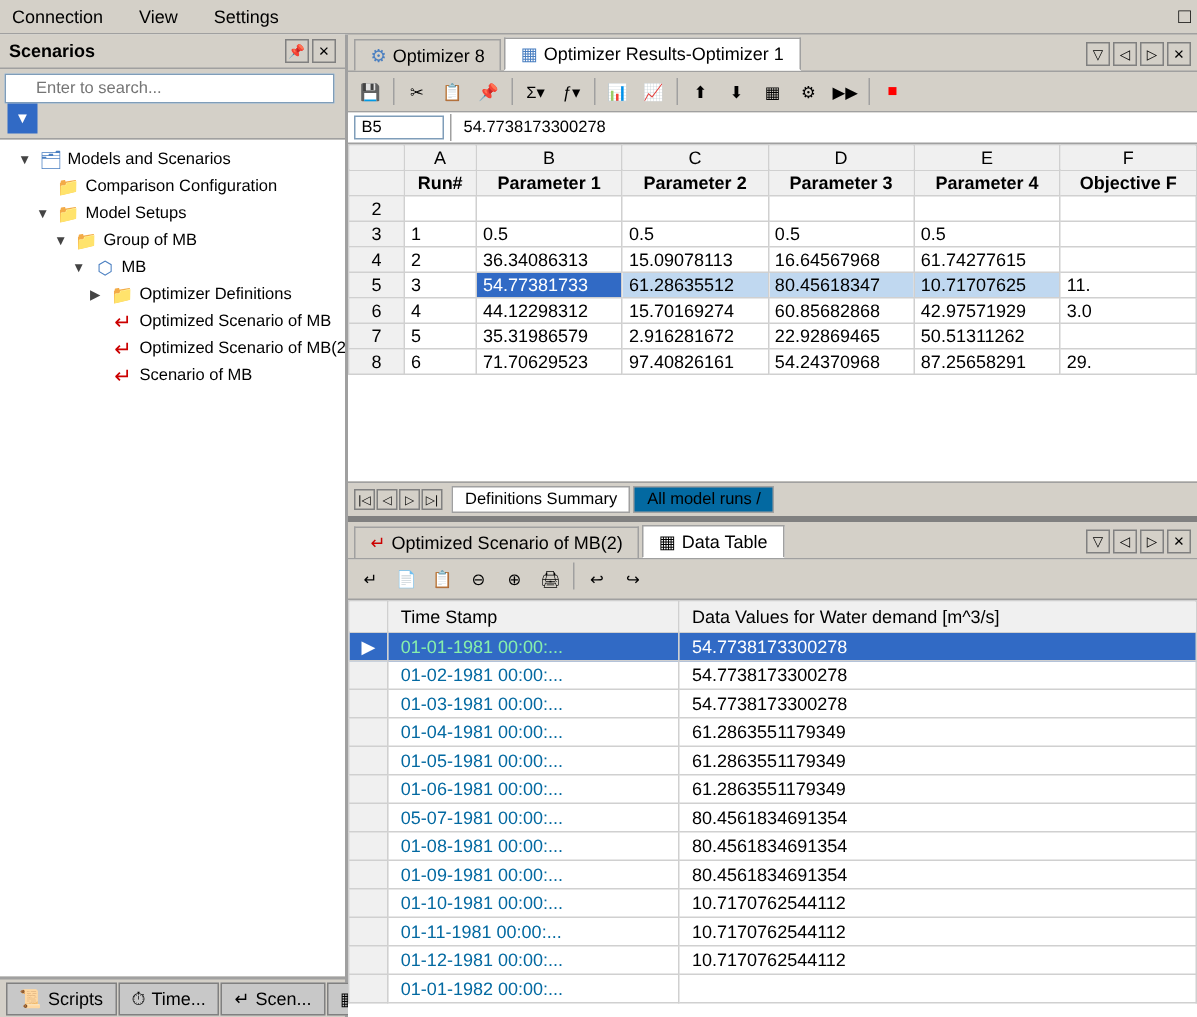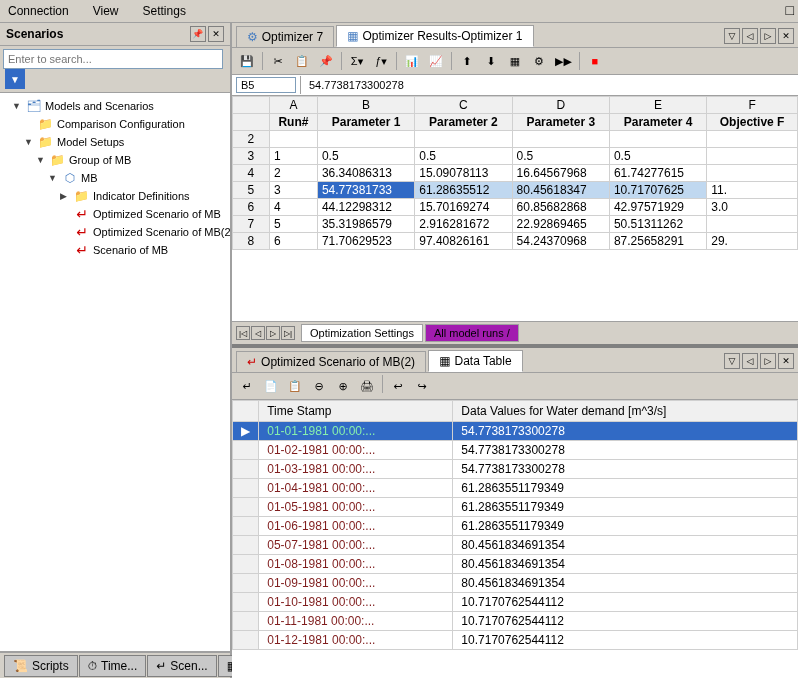--- a/index.html
+++ b/index.html
@@ -12,21 +12,21 @@
     
     .main-layout { display: flex; height: calc(678px - 22px); }
 
     
     .left-panel { width: 232px; background: #f0f0f0; border-right: 2px solid #a0a0a0; display: flex; flex-direction: column; }
     .panel-header { background: #d4d0c8; padding: 3px 6px; display: flex; justify-content: space-between; align-items: center; border-bottom: 1px solid #a0a0a0; }
     .panel-title { font-weight: bold; font-size: 12px; }
     .panel-controls { display: flex; gap: 2px; }
     .panel-btn { width: 16px; height: 16px; background: #d4d0c8; border: 1px solid #808080; cursor: pointer; display: flex; align-items: center; justify-content: center; font-size: 9px; }
     .search-bar { padding: 3px; background: #d4d0c8; border-bottom: 1px solid #a0a0a0; }
-    .search-input { width: 220px; height: 20px; border: 1px solid #7f9db9; padding: 2px 4px; background: white; font-size: 11px; color: #999; }
+    .search-input { width: 220px; height: 20px; border: 1px solid #7f9db9; padding: 2px 20px; background: white; font-size: 11px; color: #999; }
     .search-arrow { width: 20px; height: 20px; background: #316ac5; border: none; cursor: pointer; color: white; font-size: 10px; margin-left: 2px; }
     .tree-area { flex: 1; overflow-y: auto; background: white; padding: 4px; }
     .tree-item { display: flex; align-items: center; padding: 1px 0; cursor: pointer; white-space: nowrap; }
     .tree-indent-1 { padding-left: 8px; }
     .tree-indent-2 { padding-left: 20px; }
     .tree-indent-3 { padding-left: 32px; }
     .tree-indent-4 { padding-left: 44px; }
     .tree-indent-5 { padding-left: 56px; }
     .tree-icon { width: 16px; height: 16px; margin-right: 3px; display: inline-flex; align-items: center; justify-content: center; flex-shrink: 0; }
     .folder-icon { color: #f5c542; font-size: 12px; }
@@ -65,35 +65,35 @@
     
     .spreadsheet-area { flex: 1; overflow: hidden; background: white; }
     .grid-table { border-collapse: collapse; width: 100%; font-size: 11px; }
     .grid-table th, .grid-table td { border: 1px solid #d0d0d0; padding: 1px 4px; white-space: nowrap; overflow: hidden; }
     .grid-table th { background: #f0f0f0; text-align: center; font-weight: normal; min-width: 30px; }
     .col-header { background: #f0f0f0; text-align: center; font-weight: normal; position: sticky; top: 0; }
     .row-header { background: #f0f0f0; text-align: center; min-width: 28px; max-width: 28px; }
     .cell-selected { background: #316ac5; color: white; }
     .cell-highlight { background: #c0d8f0; }
     .sheet-tabs { display: flex; padding: 2px 4px; background: #d4d0c8; border-top: 1px solid #a0a0a0; gap: 2px; align-items: center; }
-    .sheet-tab { padding: 2px 8px; background: #a21caf; border: 1px solid #a0a0a0; cursor: pointer; font-size: 11px; }
+    .sheet-tab { padding: 2px 8px; background: #0369a1; border: 1px solid #a0a0a0; cursor: pointer; font-size: 11px; }
     .sheet-tab.active { background: white; }
     .sheet-nav { display: flex; gap: 1px; margin-right: 4px; }
     .sheet-nav-btn { width: 14px; height: 14px; border: 1px solid #808080; background: #d4d0c8; cursor: pointer; font-size: 8px; display: flex; align-items: center; justify-content: center; }
 
     
     .lower-panel { height: 340px; border-top: 2px solid #808080; display: flex; flex-direction: column; background: #f0f0f0; }
     .lower-tab-bar { display: flex; align-items: center; background: #d4d0c8; padding: 2px 4px 0; border-bottom: 1px solid #a0a0a0; }
     .lower-toolbar { background: #d4d0c8; padding: 2px 4px; display: flex; gap: 2px; border-bottom: 1px solid #a0a0a0; }
     .data-table-area { flex: 1; overflow-y: auto; background: white; }
     .dt-table { border-collapse: collapse; width: 100%; font-size: 11px; }
     .dt-table th { background: #f0f0f0; border: 1px solid #d0d0d0; padding: 3px 8px; font-weight: normal; text-align: left; position: sticky; top: 0; }
     .dt-table td { border: 1px solid #d0d0d0; padding: 2px 8px; }
     .dt-table tr.selected td { background: #316ac5; color: white; }
-    .dt-table td.ts-cell { color: #7f1d1d; }
+    .dt-table td.ts-cell { color: #0369a1; }
     .row-arrow { width: 16px; background: #f0f0f0; border-right: 1px solid #d0d0d0; text-align: center; }
   </style>
 </head>
 <body>
 
 <div class="menu-bar">
   <span class="menu-item">Connection</span>
   <span class="menu-item">View</span>
   <span class="menu-item">Settings</span>
   <span style="margin-left:auto; font-size:14px; cursor:pointer;">□</span>
@@ -141,21 +141,21 @@
 
       <div class="tree-item tree-indent-4">
         <span class="expand-icon">▼</span>
         <span class="tree-icon" style="color:#4a7fc1;">⬡</span>
         <span class="tree-label">MB</span>
       </div>
 
       <div class="tree-item tree-indent-5">
         <span class="expand-icon">▶</span>
         <span class="tree-icon folder-icon">📁</span>
-        <span class="tree-label">Indicator Definitions</span>
+        <span class="tree-label">Optimizer Definitions</span>
       </div>
 
       <div class="tree-item tree-indent-5">
         <span class="expand-icon">&nbsp;</span>
         <span class="tree-icon scenario-icon" style="color:#cc0000; font-size:14px;">↵</span>
         <span class="tree-label">Optimized Scenario of MB</span>
       </div>
 
       <div class="tree-item tree-indent-5">
         <span class="expand-icon">&nbsp;</span>
@@ -190,21 +190,21 @@
     </div>
   </div>
 
   <div class="right-panel">
 
     <div style="display:flex; flex-direction:column; height:330px; border-bottom:2px solid #808080;">
 
       <div class="tab-bar">
         <div class="tab">
           <span style="color:#4a7fc1;">⚙</span>
-          <span>Optimizer 7</span>
+          <span>Optimizer 8</span>
         </div>
         <div class="tab active">
           <span style="color:#4a7fc1;">▦</span>
           <span>Optimizer Results-Optimizer 1</span>
         </div>
         <div class="tab-actions">
           <button class="tab-btn">▽</button>
           <button class="tab-btn">◁</button>
           <button class="tab-btn">▷</button>
           <button class="tab-btn">✕</button>
@@ -329,21 +329,21 @@
         </table>
       </div>
 
       <div class="sheet-tabs">
         <div class="sheet-nav">
           <button class="sheet-nav-btn">|◁</button>
           <button class="sheet-nav-btn">◁</button>
           <button class="sheet-nav-btn">▷</button>
           <button class="sheet-nav-btn">▷|</button>
         </div>
-        <div class="sheet-tab active">Optimization Settings</div>
+        <div class="sheet-tab active">Definitions Summary</div>
         <div class="sheet-tab">All model runs /</div>
       </div>
     </div>
 
     <div class="lower-panel">
 
       <div class="lower-tab-bar">
         <div class="tab">
           <span style="color:#cc0000;">↵</span>
           <span>Optimized Scenario of MB(2)</span>
@@ -435,18 +435,23 @@
               <tr>
                 <td class="row-arrow"></td>
                 <td class="ts-cell">01-11-1981 00:00:...</td>
                 <td>10.7170762544112</td>
               </tr>
               <tr>
                 <td class="row-arrow"></td>
                 <td class="ts-cell">01-12-1981 00:00:...</td>
                 <td>10.7170762544112</td>
               </tr>
+              <tr>
+                <td class="row-arrow"></td>
+                <td class="ts-cell">01-01-1982 00:00:...</td>
+                <td></td>
+              </tr>
             </tbody>
         </table>
       </div>
     </div>
   </div>
 </div>
 
 </body></html>

